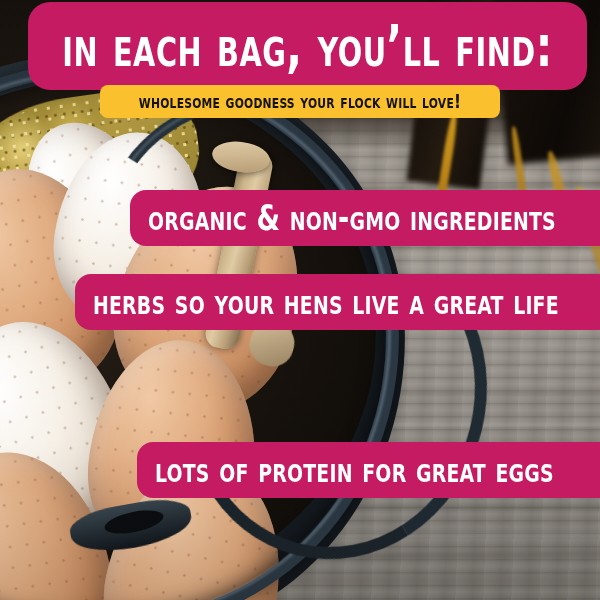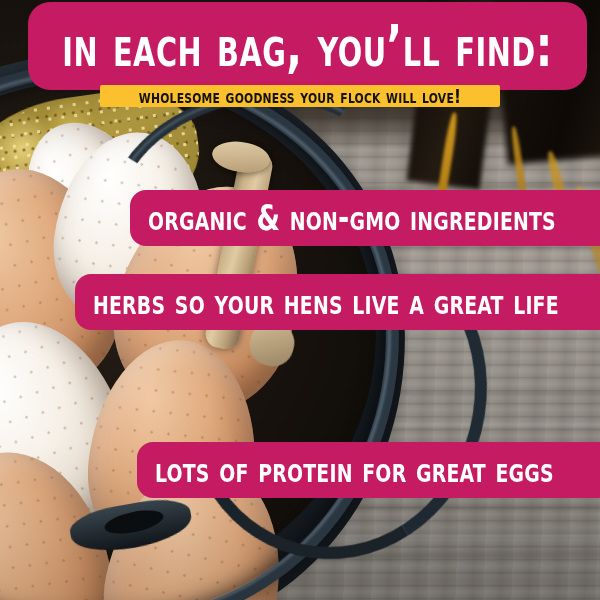--- a/index.html
+++ b/index.html
@@ -304,23 +304,23 @@
     font-weight: 700;
     white-space: nowrap;
     transform: scaleY(1.22);
     font-variant: small-caps;
     text-transform: lowercase;
   }
 
   .sub-banner {
     position: absolute;
     left: 100px; top: 85px;
-    width: 400px; height: 22px;
+    width: 400px; height: 33px;
     background: var(--yellow);
-    border-radius: 2px;
+    border-radius: 8px;
     display: flex;
     align-items: center;
     justify-content: center;
   }
   .sub-text {
     color: #15120c;
     font-size: 17px;
     line-height: 1;
     font-weight: 700;
     letter-spacing: 0.2px;

